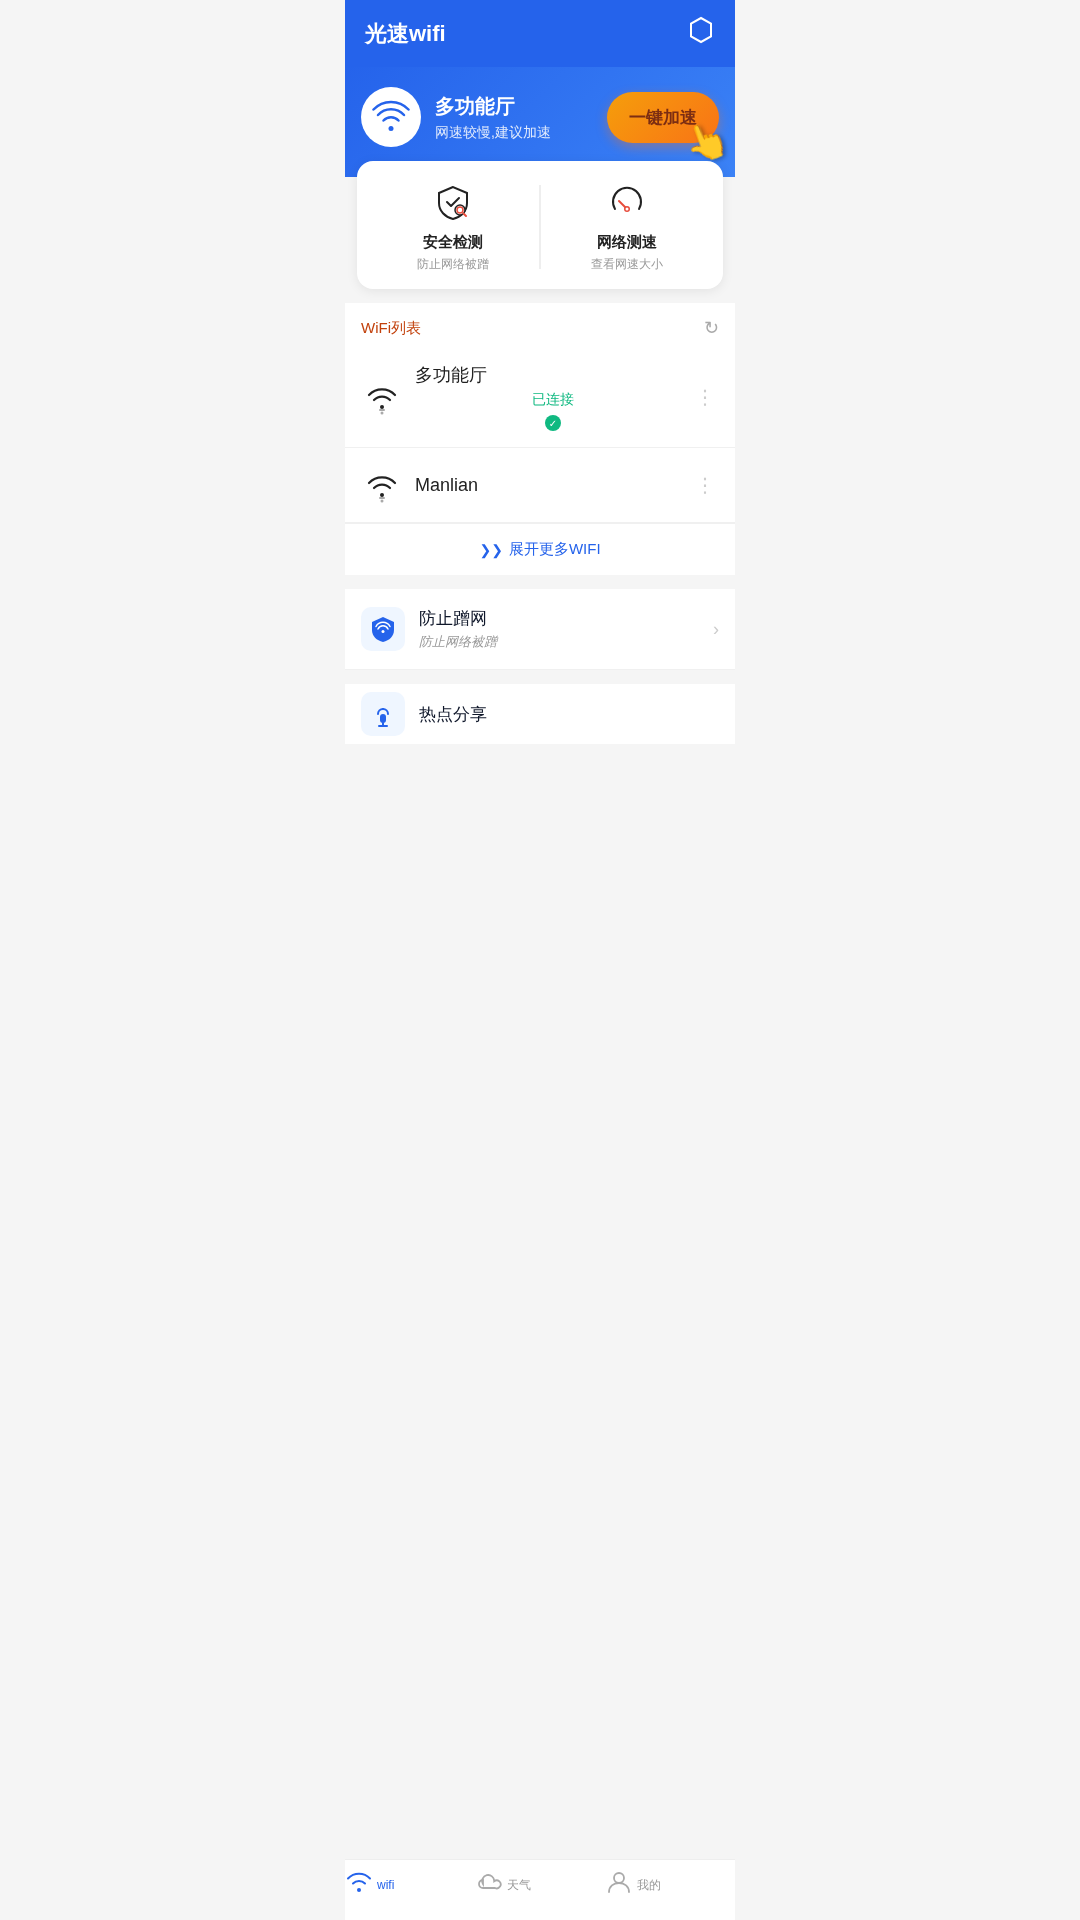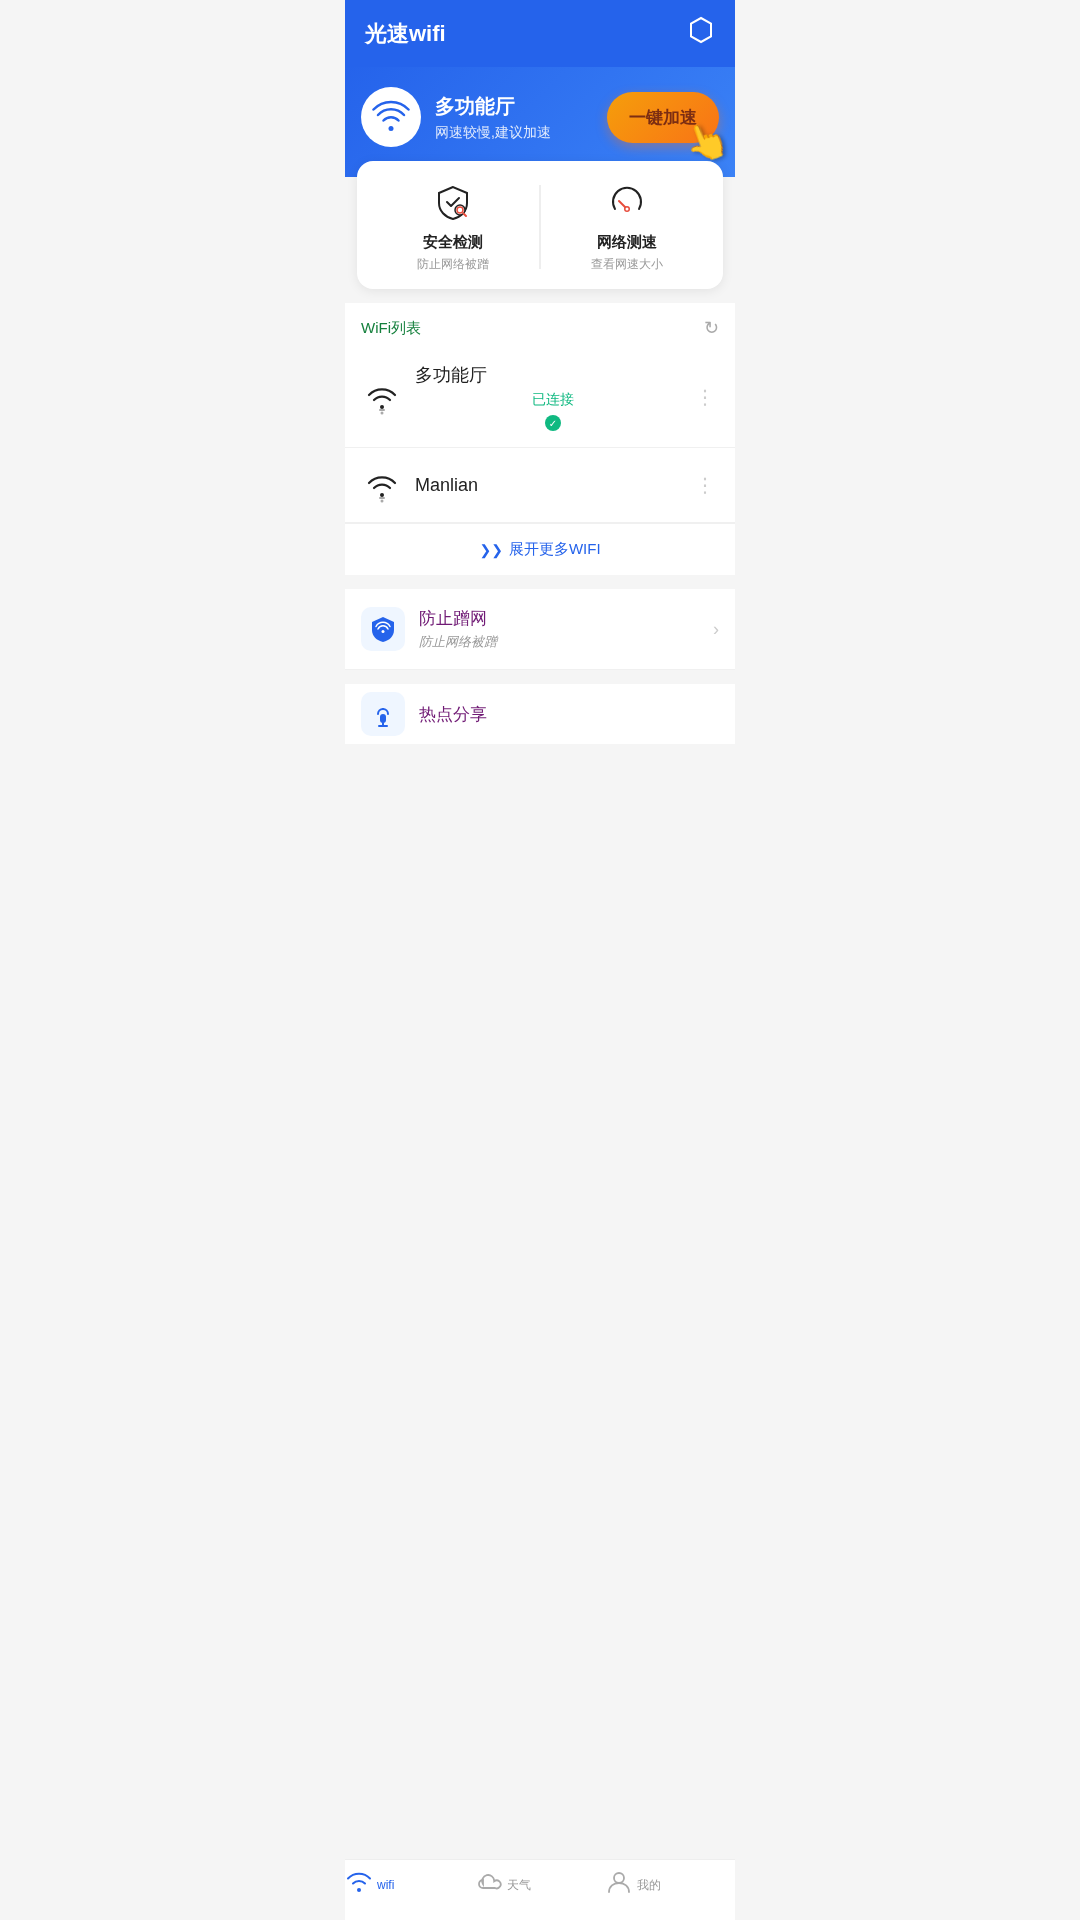--- a/index.html
+++ b/index.html
@@ -139,21 +139,21 @@
       background: white;
       margin: 14px 0 0 0;
     }
     .section-header {
       display: flex;
       align-items: center;
       justify-content: space-between;
       padding: 14px 16px 8px 16px;
     }
     .section-title {
-      color: #15803d;
+      color: #c2410c;
       font-size: 15px;
     }
     .refresh-icon {
       color: #aaa;
       font-size: 18px;
       cursor: pointer;
     }
 
     
     .wifi-item {
@@ -241,21 +241,21 @@
       background: #eff6ff;
       border-radius: 10px;
       display: flex;
       align-items: center;
       justify-content: center;
       margin-right: 14px;
       flex-shrink: 0;
     }
     .feature-text h3 {
       font-size: 17px;
-      color: #701a75;
+      color: #0f172a;
       font-weight: 500;
     }
     .feature-text p {
       font-size: 13px;
       color: #999;
       margin-top: 3px;
       font-style: italic;
     }
     .feature-arrow {
       margin-left: auto;

